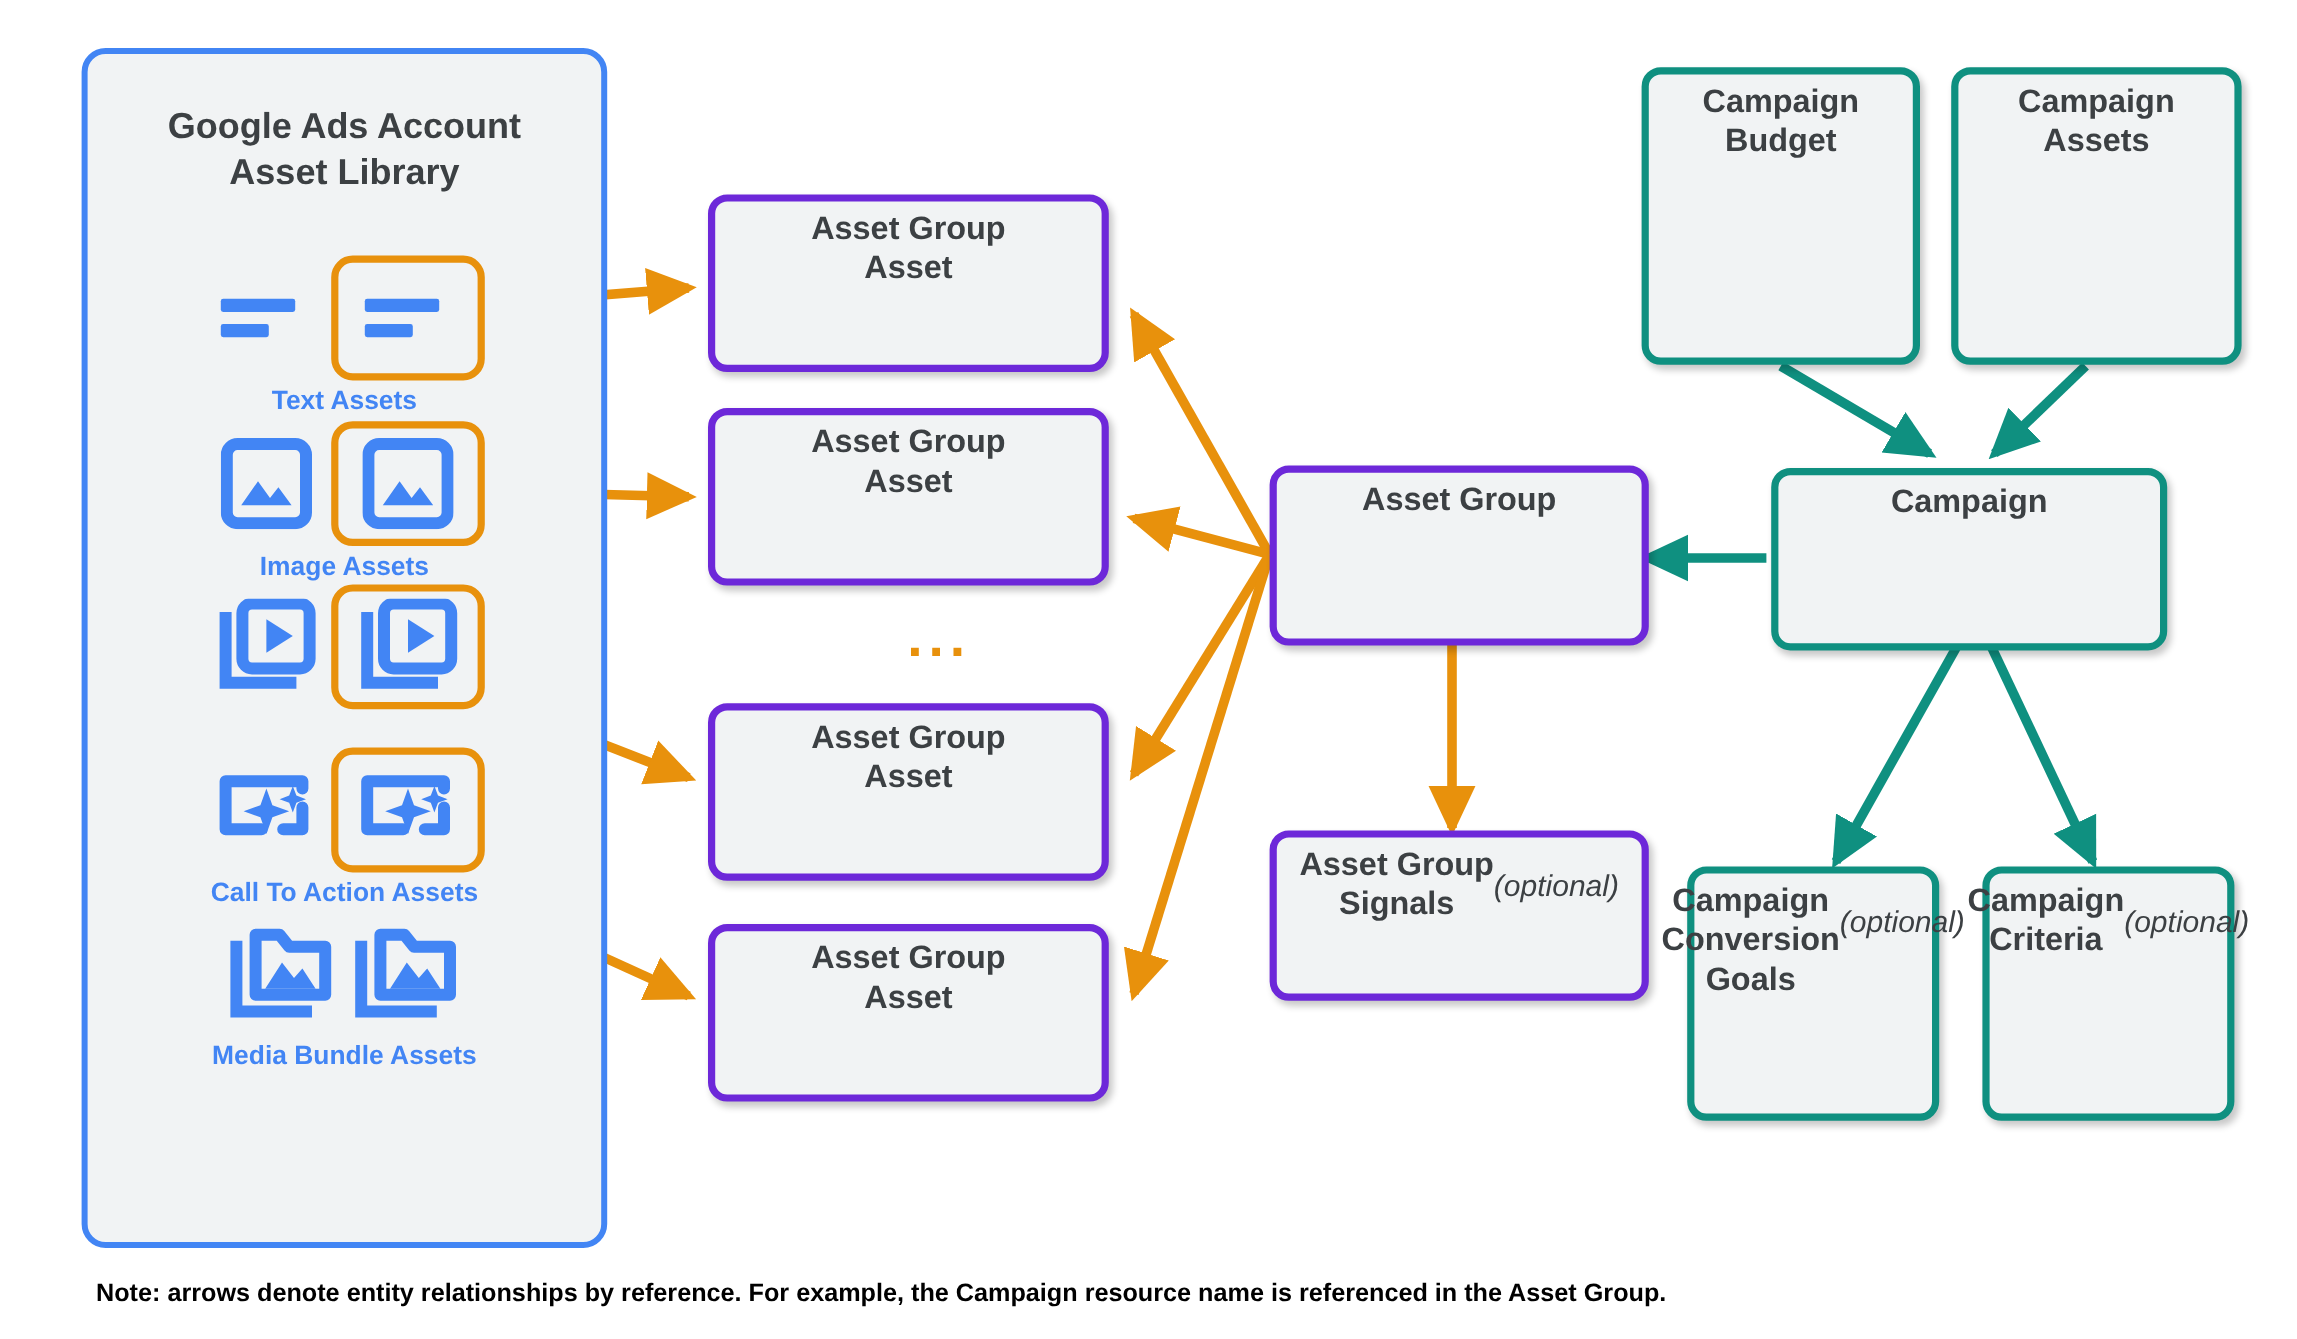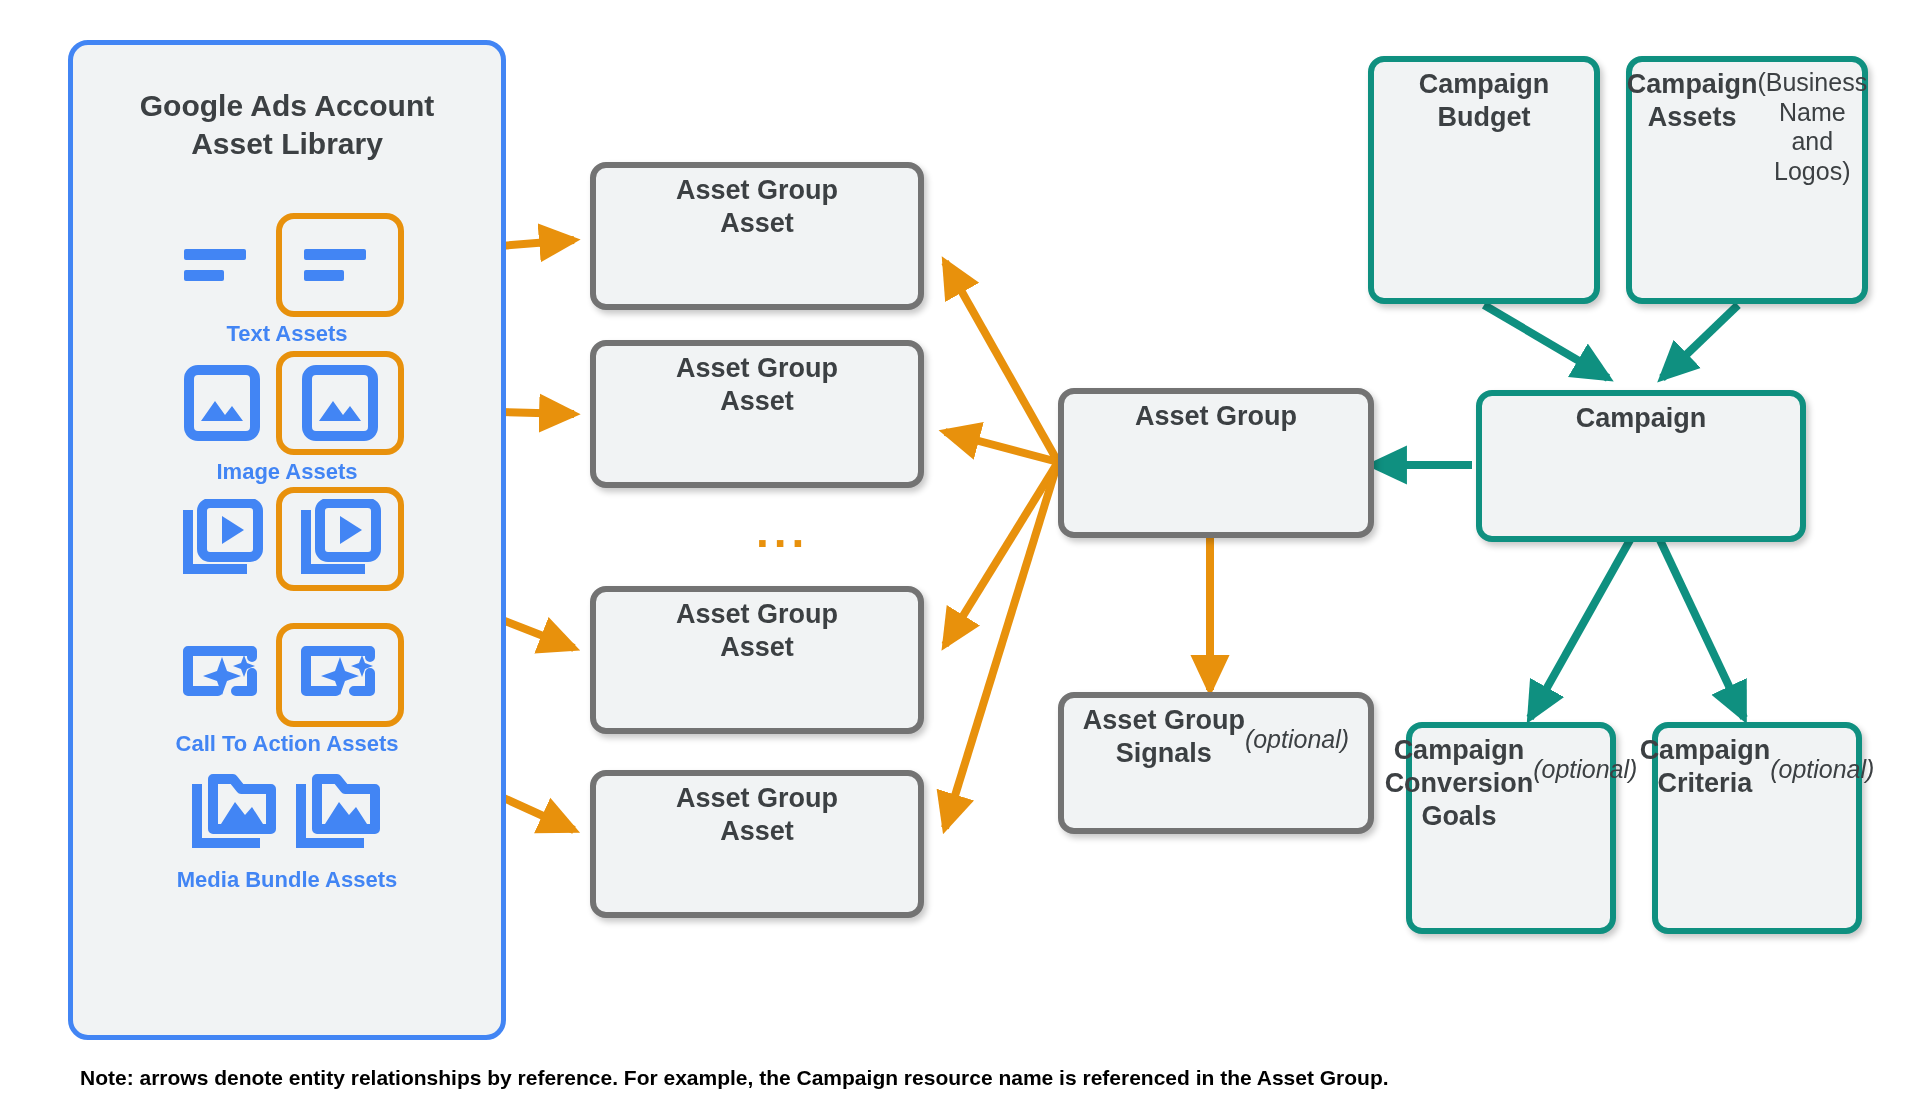--- a/index.html
+++ b/index.html
@@ -88,21 +88,21 @@
     background: #f1f3f4;
     box-sizing: border-box;
     border-radius: 16px;
     display: flex;
     align-items: flex-start;
     justify-content: center;
     text-align: center;
     box-shadow: 3px 4px 6px rgba(0,0,0,0.22);
     padding: 6px 10px;
   }
-  .node.orange { border: 6px solid #737373; }
+  .node.orange { border: 6px solid #6d28d9; }
   .node.teal   { border: 6px solid #0f9080; }
   .node .t-main {
     font-size: 27px;
     font-weight: bold;
     line-height: 1.22;
     color: #3c4043;
     white-space: pre-line;
   }
   .node .t-sub-italic {
     font-size: 25px;
@@ -320,23 +320,20 @@
   </div>
 
   <div class="node teal" style="left:1368px; top:56px; width:232px; height:248px;">
     <div class="t-main">Campaign
 Budget</div>
   </div>
 
   <div class="node teal" style="left:1626px; top:56px; width:242px; height:248px;">
     <div class="t-main">Campaign
 Assets</div>
-    <div class="t-sub-plain">(Business
-Name and
-Logos)</div>
   </div>
 
   <div class="node teal" style="left:1476px; top:390px; width:330px; height:152px;">
     <div class="t-main">Campaign</div>
   </div>
 
   <div class="node teal" style="left:1406px; top:722px; width:210px; height:212px;">
     <div class="t-main">Campaign
 Conversion
 Goals</div>

